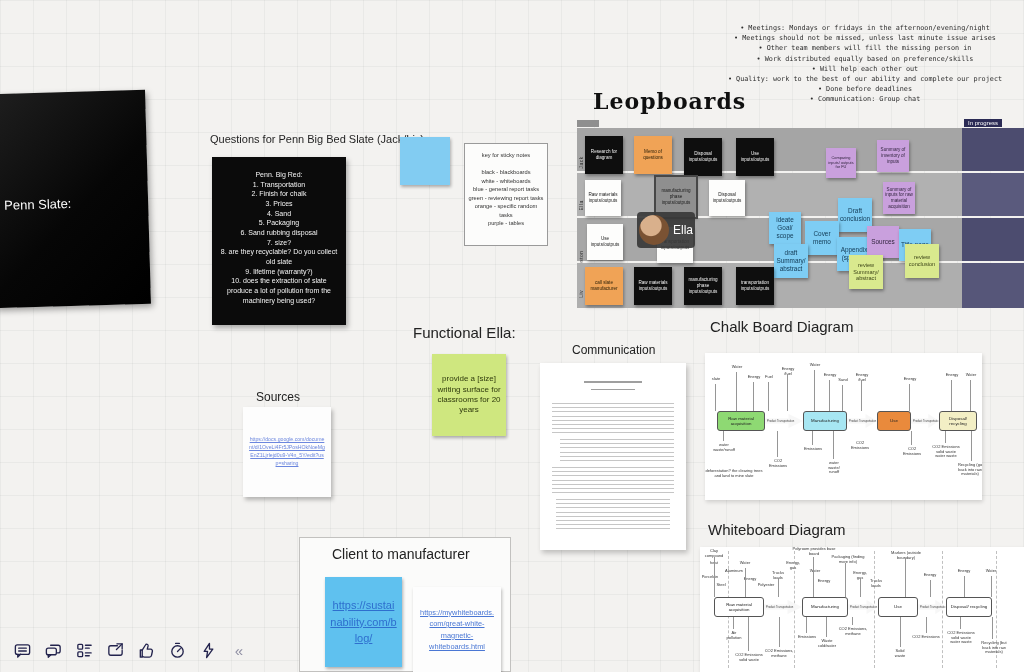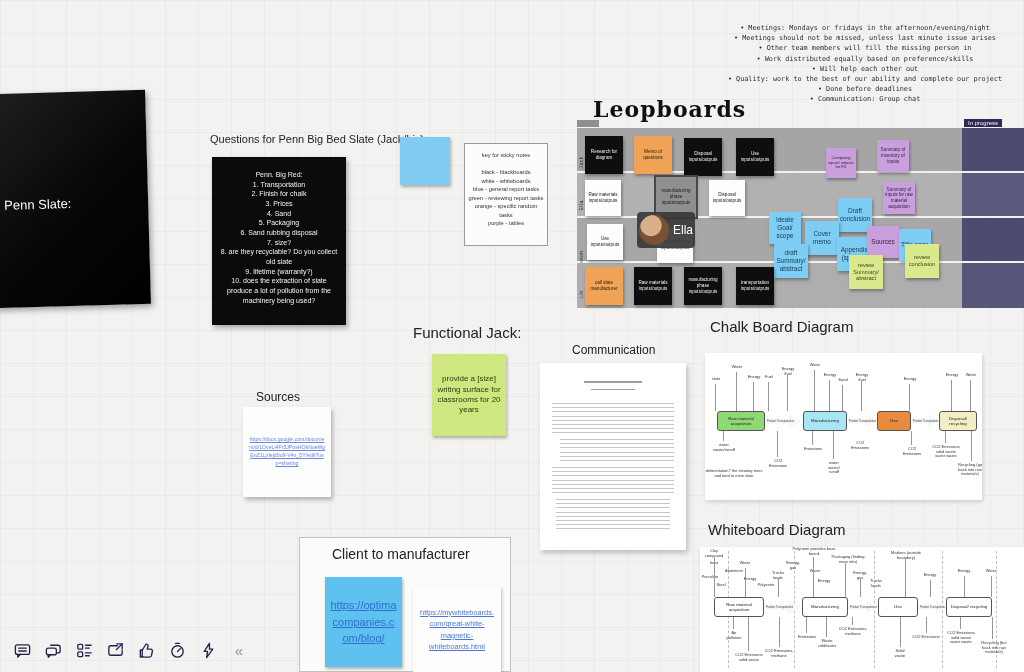--- a/index.html
+++ b/index.html
@@ -8,21 +8,21 @@
     background-image:linear-gradient(to right,rgba(0,0,0,.04) 1px,transparent 1px),
                      linear-gradient(to bottom,rgba(0,0,0,.04) 1px,transparent 1px);
     background-size:33px 33px;background-color:#f3f2f0}
   .abs{position:absolute}
   .pre{white-space:pre-line}
   .mono{font-family:"DejaVu Sans Mono",monospace}
   
   #user-story{left:388px;top:40px;width:344px;text-align:center;font-size:8px;line-height:1.55;color:#2e2e2e}
   #team-norms{left:714px;top:23px;width:302px;text-align:center;font-size:6.8px;line-height:1.5;color:#2e2e2e}
   
-  #leop-title{left:593px;top:96px;font-family:"DejaVu Serif",serif;font-weight:800;font-size:22px;letter-spacing:1px;color:#101010}
+  #leop-title{left:593px;top:88px;font-family:"DejaVu Serif",serif;font-weight:800;font-size:22px;letter-spacing:1px;color:#101010}
   #board{left:577px;top:128px;width:447px;height:180px}
   .brow{position:absolute;left:0;width:385px}
   .prow{position:absolute;left:385px;width:62px}
   .row-name{position:absolute;left:1px;top:50%;transform:translateY(-50%);writing-mode:vertical-rl;transform-origin:center;
     font-size:5px;color:#2a2a2a;letter-spacing:.5px;rotate:180deg}
   #tag-inprogress{position:absolute;left:387px;top:-9px;background:#2b2b55;color:#fff;font-size:6px;padding:1px 4px}
   #tag-left{position:absolute;left:0;top:-8px;width:22px;height:7px;background:#8f8f8f}
   .note{position:absolute;width:38px;height:38px;box-shadow:1px 2px 3px rgba(0,0,0,.35);
     display:flex;align-items:center;justify-content:center;text-align:center;
     font-size:4.6px;line-height:1.25;padding:2px;box-sizing:border-box}
@@ -193,33 +193,33 @@
 
   <div id="key-box" class="abs pre">key for sticky notes
 
 black - blackboards
 white - whiteboards
 blue - general report tasks
 green - reviewing report tasks
 orange - specific random tasks
 purple - tables</div>
 
-  <div id="fu-heading" class="abs">Functional Jack:</div>
+  <div id="fu-heading" class="abs">Functional Ella:</div>
   <div id="fu-note" class="abs">provide a [size] writing surface for classrooms for 20 years</div>
 
 
   <div id="sources-heading" class="abs">Sources</div>
   <div id="sources-note" class="abs">
     <a href="#">https://docs.google.com/document/d/1OveLi4Fr5JPosHOkNoeMgEnZ1LjrIejd0u9-V4n_5Y/edit?usp=sharing</a>
   </div>
 
   <div id="links-frame" class="abs"></div>
   <div id="links-heading" class="abs">Client to manufacturer</div>
   <div id="mlink1" class="abs">
-    <a href="#">https://optimacompanies.com/blog/</a>
+    <a href="#">https://sustainability.com/blog/</a>
   </div>
   <div id="mlink2" class="abs">
     <a href="#">https://mywhiteboards.com/great-white-magnetic-whiteboards.html</a>
   </div>
 
   <div id="req-heading" class="abs">Communication</div>
   <div id="req-doc" class="abs">
     <div class="rq-t" style="left:30%;right:30%;top:18px"></div>
     <div class="rq-t" style="left:35%;right:35%;top:26px;height:1px"></div>
     <div class="rq" style="left:12px;right:12px;top:40px;height:30px"></div>

